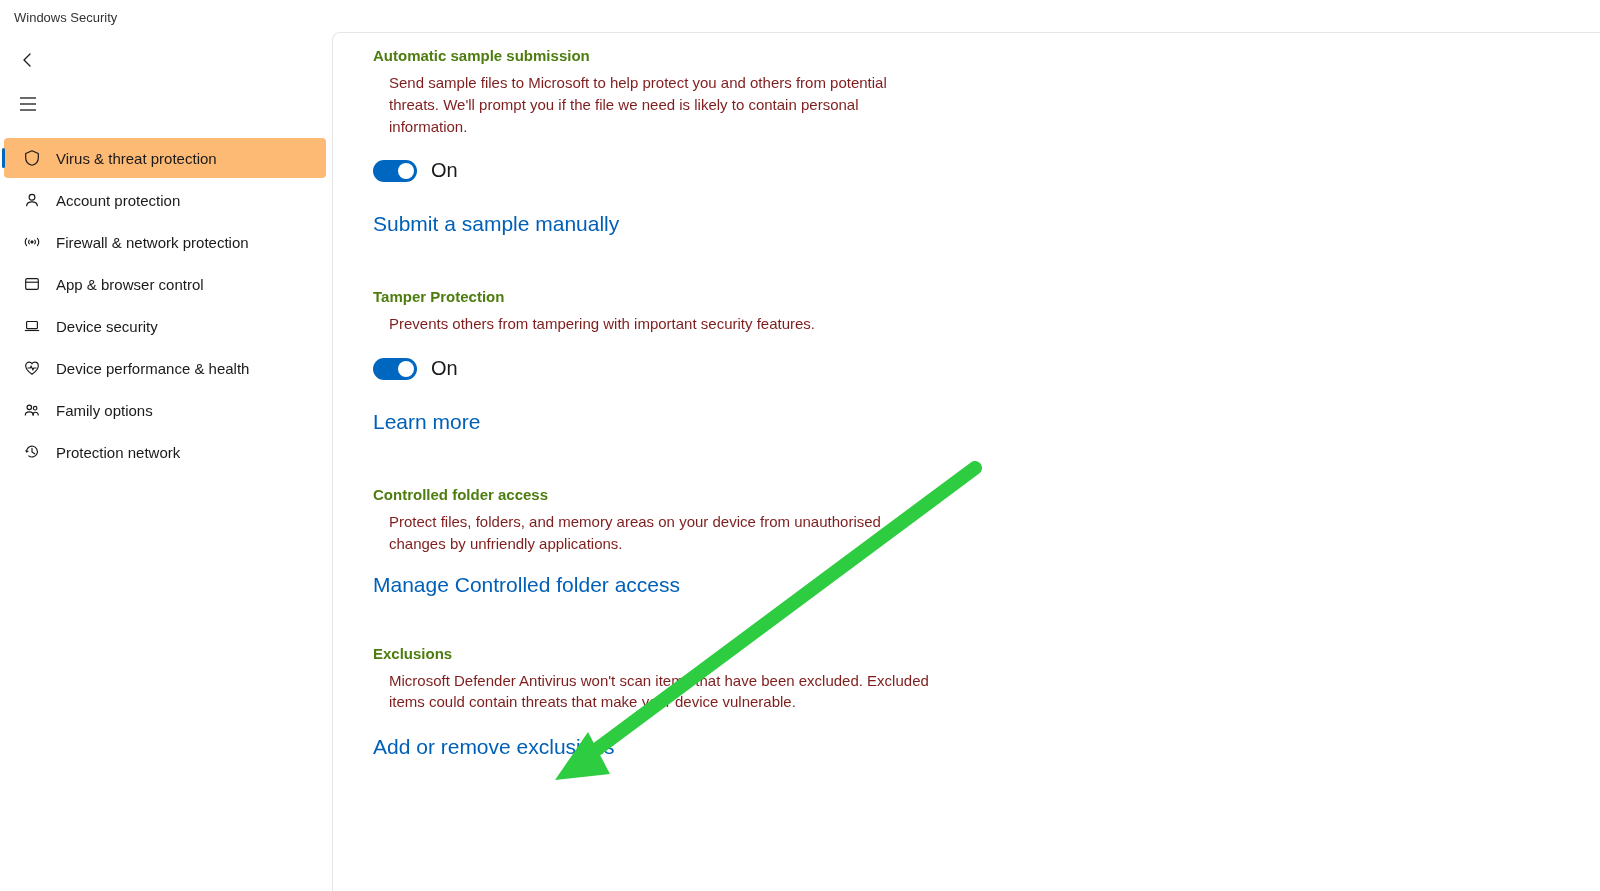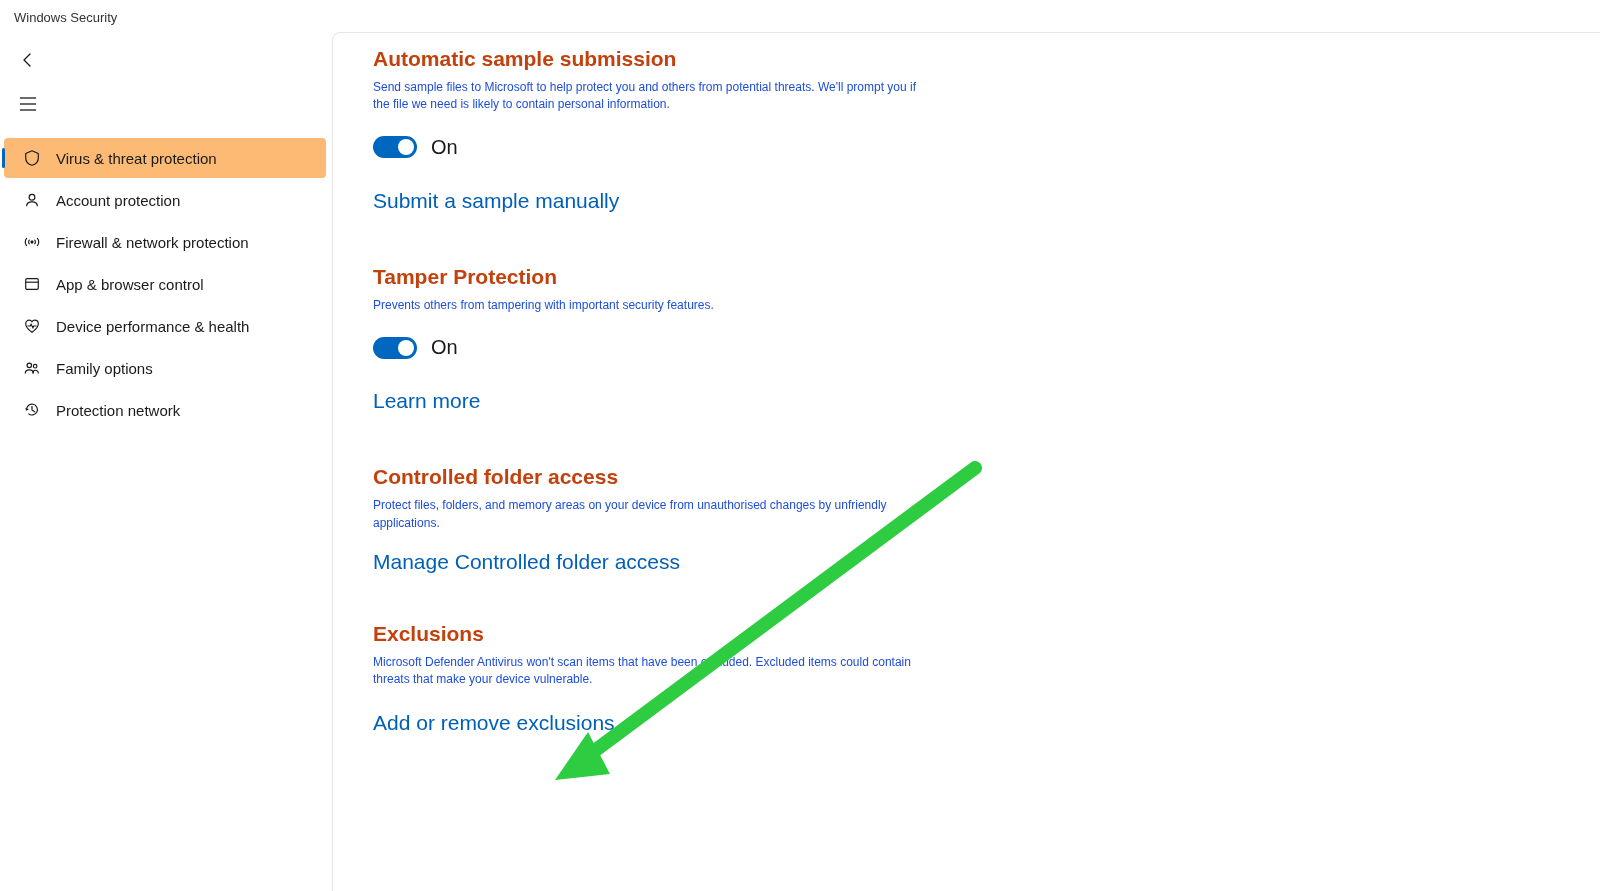--- a/index.html
+++ b/index.html
@@ -91,30 +91,30 @@
     border-top-left-radius: 8px;
     padding: 14px 40px 0 40px;
     box-sizing: border-box;
     background: #fff;
   }
   .section {
     margin-bottom: 52px;
     max-width: 560px;
   }
   .section h2 {
-    font-size: 21px;
+    font-size: 15px;
     font-weight: 600;
     margin: 0 0 8px 0;
-    color: #c2410c;
+    color: #4d7c0f;
   }
   .section p.desc {
-    font-size: 12px;
+    font-size: 15px;
     line-height: 1.45;
-    color: #1d4ed8;
-    margin: 0 0 22px 0;
+    color: #7f1d1d;
+    margin: 0 0 22px 16px;
   }
   .toggle-row {
     display: flex;
     align-items: center;
     gap: 14px;
     margin-bottom: 30px;
   }
   .toggle {
     width: 44px;
     height: 22px;
@@ -207,20 +207,29 @@
     <div class="nav-item">
       <span class="icon">
         <svg width="18" height="18" viewBox="0 0 20 20" fill="none">
             <rect x="3" y="4" width="14" height="12" rx="1.5" stroke-width="1.3" fill="none"></rect>
             <line x1="3" y1="8" x2="17" y2="8" stroke-width="1.3"></line>
           </svg>
       </span>
       <span>App &amp; browser control</span>
     </div>
 
+    <div class="nav-item">
+      <span class="icon">
+        <svg width="18" height="18" viewBox="0 0 20 20" fill="none">
+            <rect x="4" y="5" width="12" height="8" rx="1" stroke-width="1.3" fill="none"></rect>
+            <line x1="2" y1="15" x2="18" y2="15" stroke-width="1.3"></line>
+          </svg>
+      </span>
+      <span>Device security</span>
+    </div>
 
     <div class="nav-item">
       <span class="icon">
         <svg width="18" height="18" viewBox="0 0 20 20" fill="none">
             <path d="M10 17 C10 17 3 12 3 7.5 C3 5 5 3.5 7 3.5 C8.5 3.5 9.5 4.5 10 5.2 C10.5 4.5 11.5 3.5 13 3.5 C15 3.5 17 5 17 7.5 C17 12 10 17 10 17 Z" stroke-width="1.3" fill="none"></path>
             <path d="M5 10 H8 L9 8 L11 12 L12 10 H15" stroke-width="1.3" fill="none"></path>
           </svg>
       </span>
       <span>Device performance &amp; health</span>
     </div>

